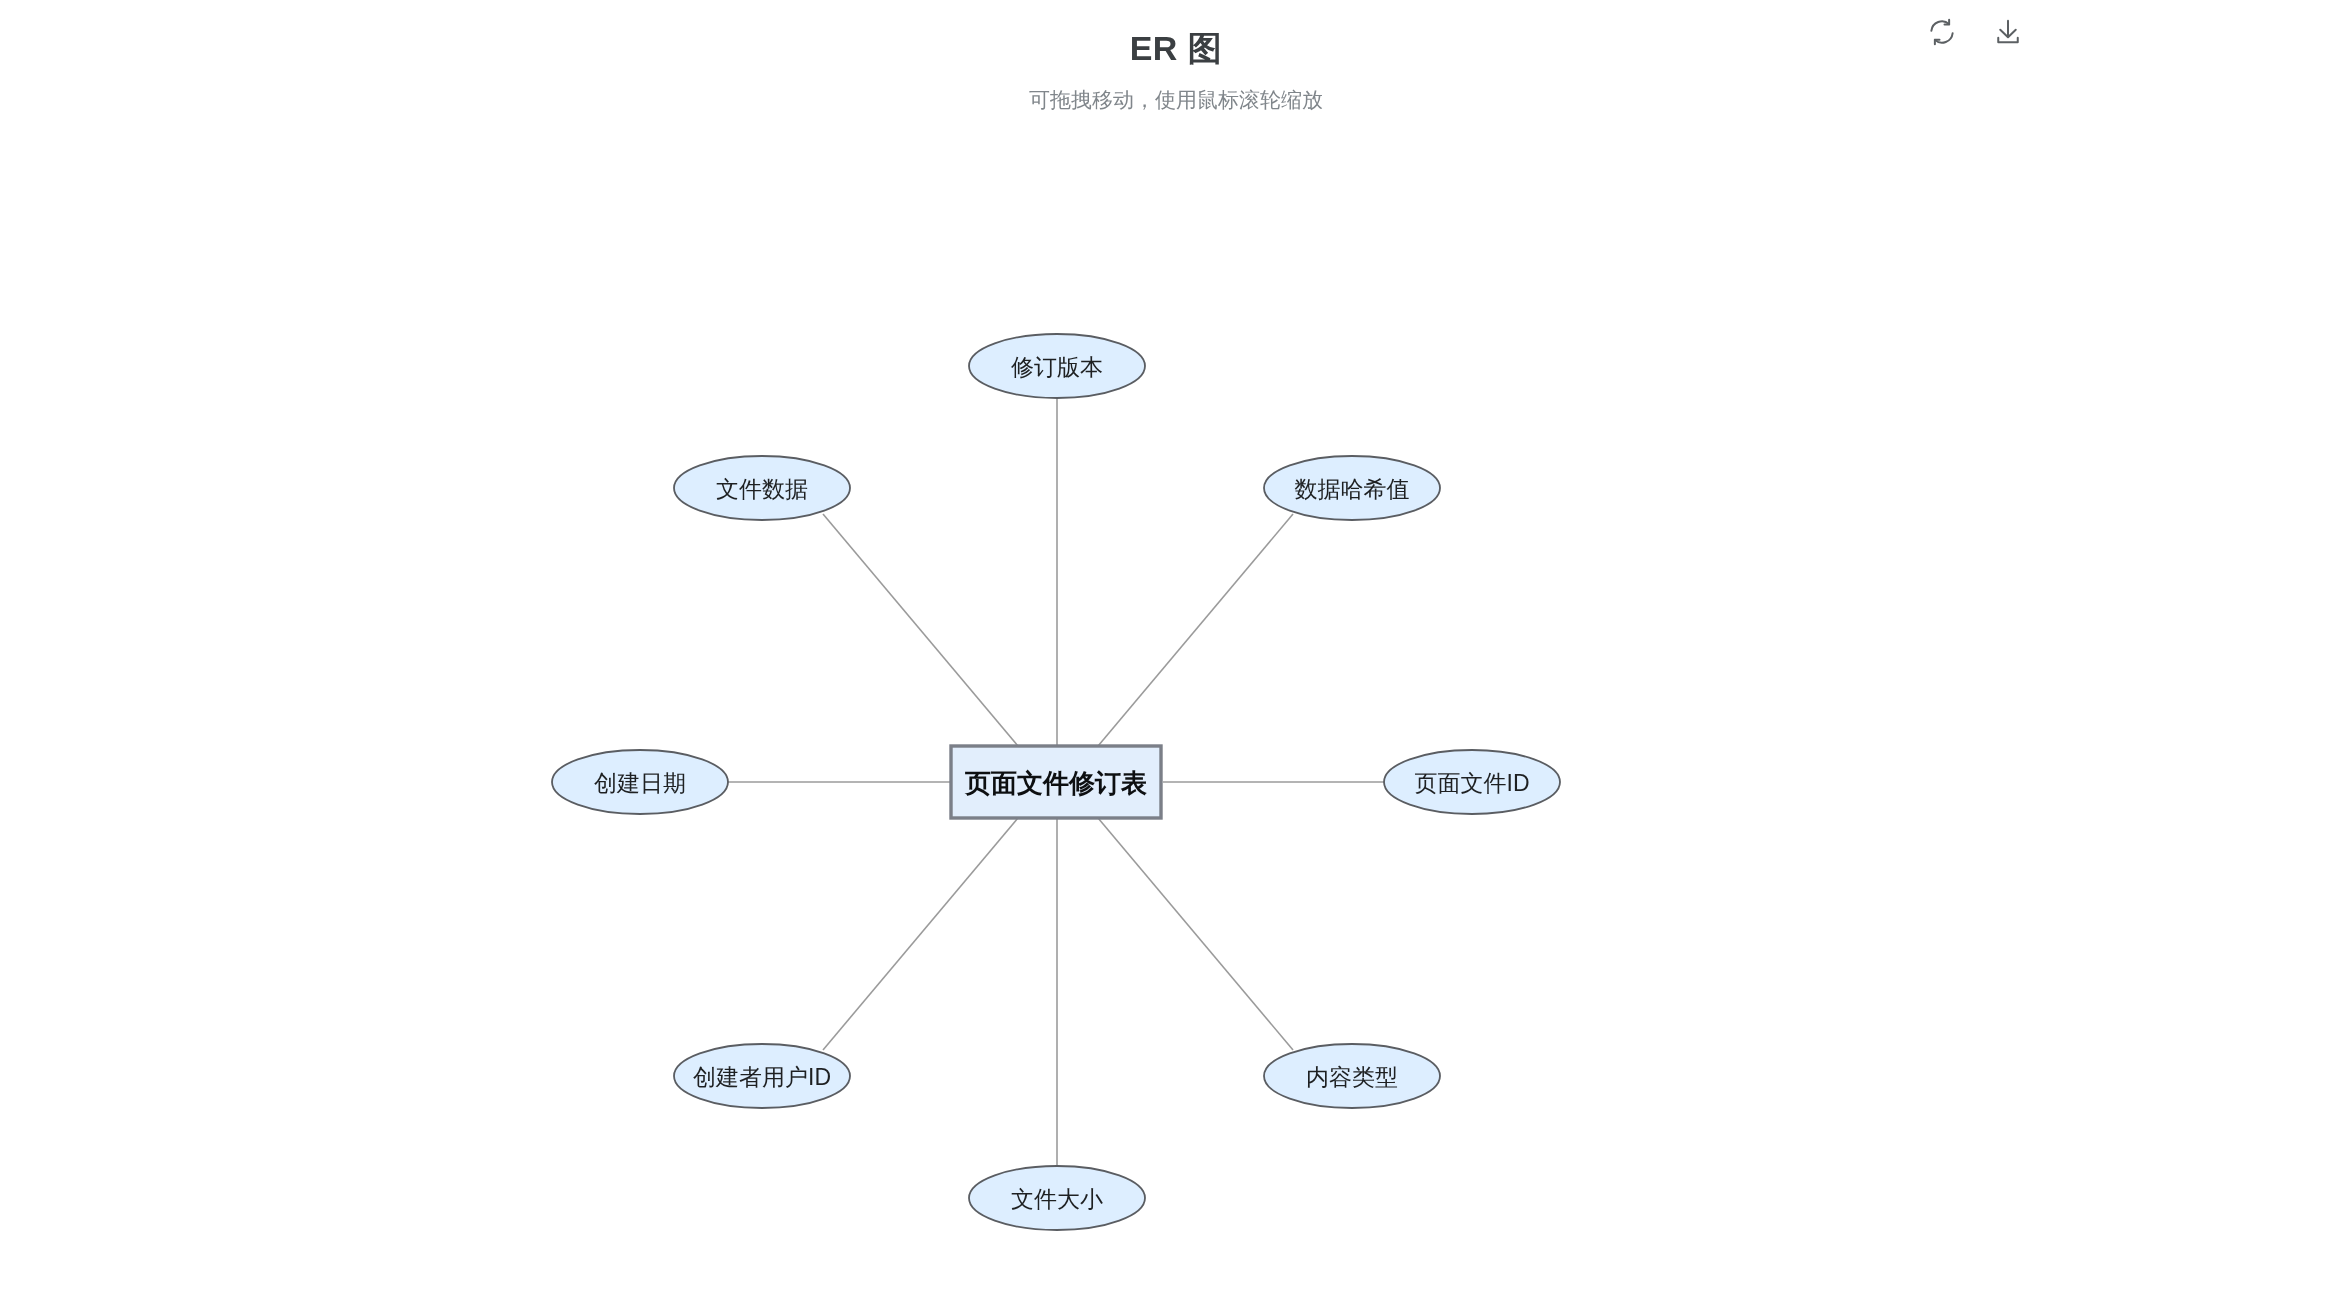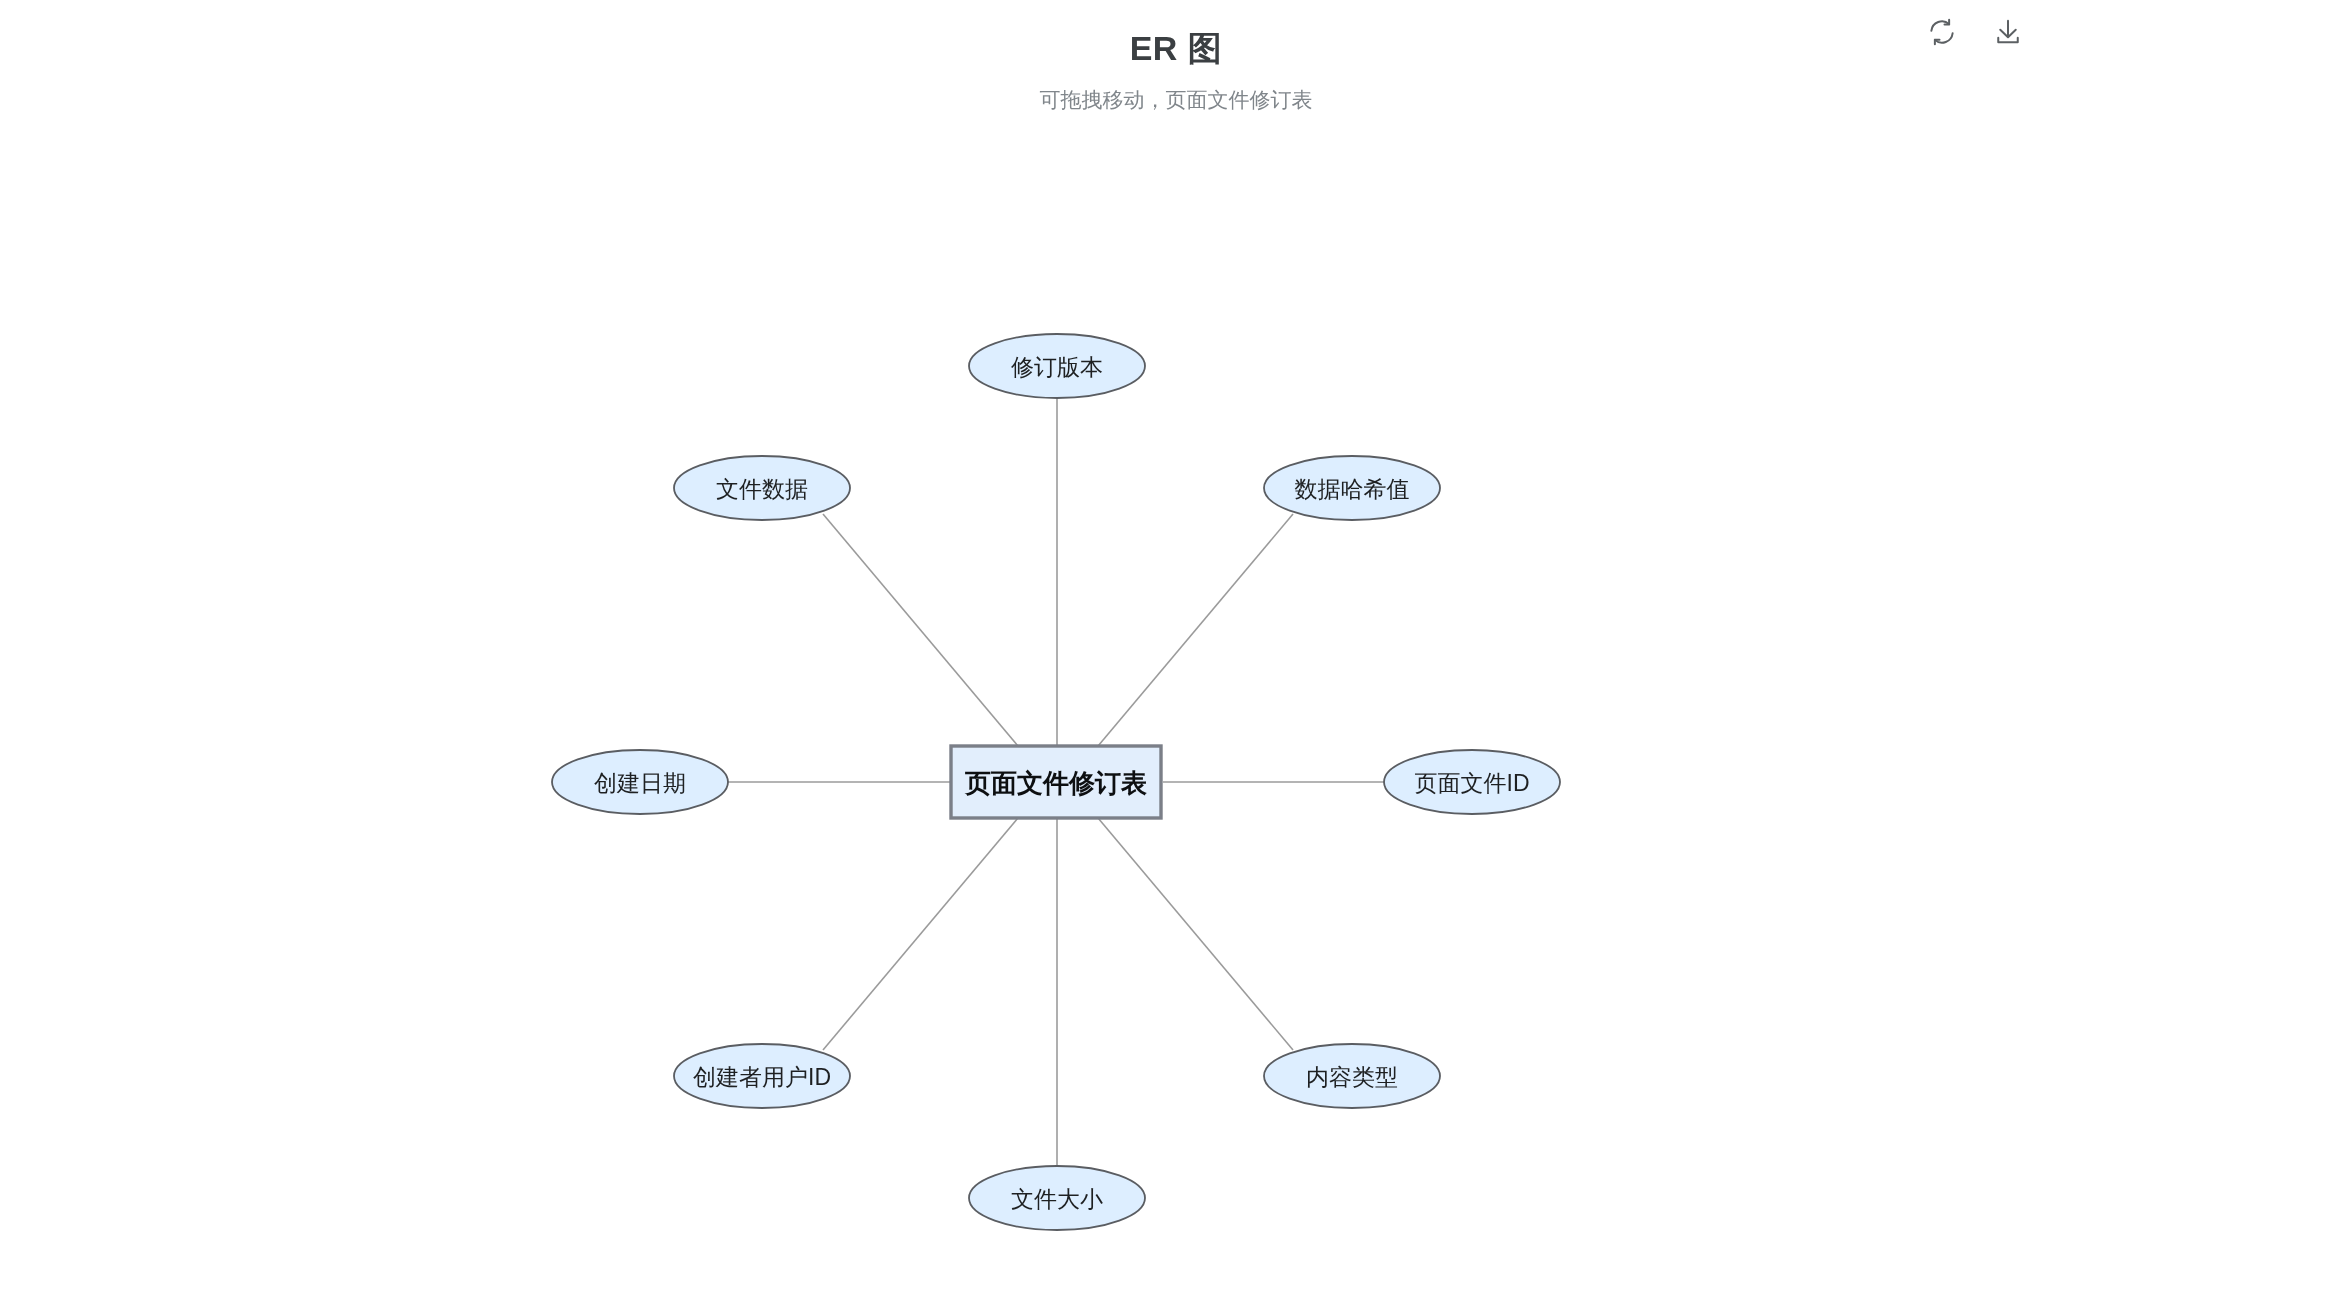--- a/index.html
+++ b/index.html
@@ -105,21 +105,21 @@
     dominant-baseline: central;
   }
 </style>
 </head>
 <body>
 
 <div id="app">
 
   <div class="header">
     <h1 class="page-title">ER 图</h1>
-    <p class="page-subtitle">可拖拽移动，页面文件修订表</p>
+    <p class="page-subtitle">可拖拽移动，使用鼠标滚轮缩放</p>
   </div>
 
   <div class="toolbar">
     <button class="tool-btn">
       <span>
         <svg width="30" height="30" viewBox="0 0 24 24" fill="none" stroke="currentColor" stroke-width="1.6" stroke-linecap="round" stroke-linejoin="round">
           <path d="M20.5 13a8.5 8.5 0 0 1-14.2 5.3"></path>
           <path d="M3.5 11a8.5 8.5 0 0 1 14.2-5.3"></path>
           <polyline points="17.7 2.2 17.7 5.9 14 5.9"></polyline>
           <polyline points="6.3 21.8 6.3 18.1 10 18.1"></polyline>

